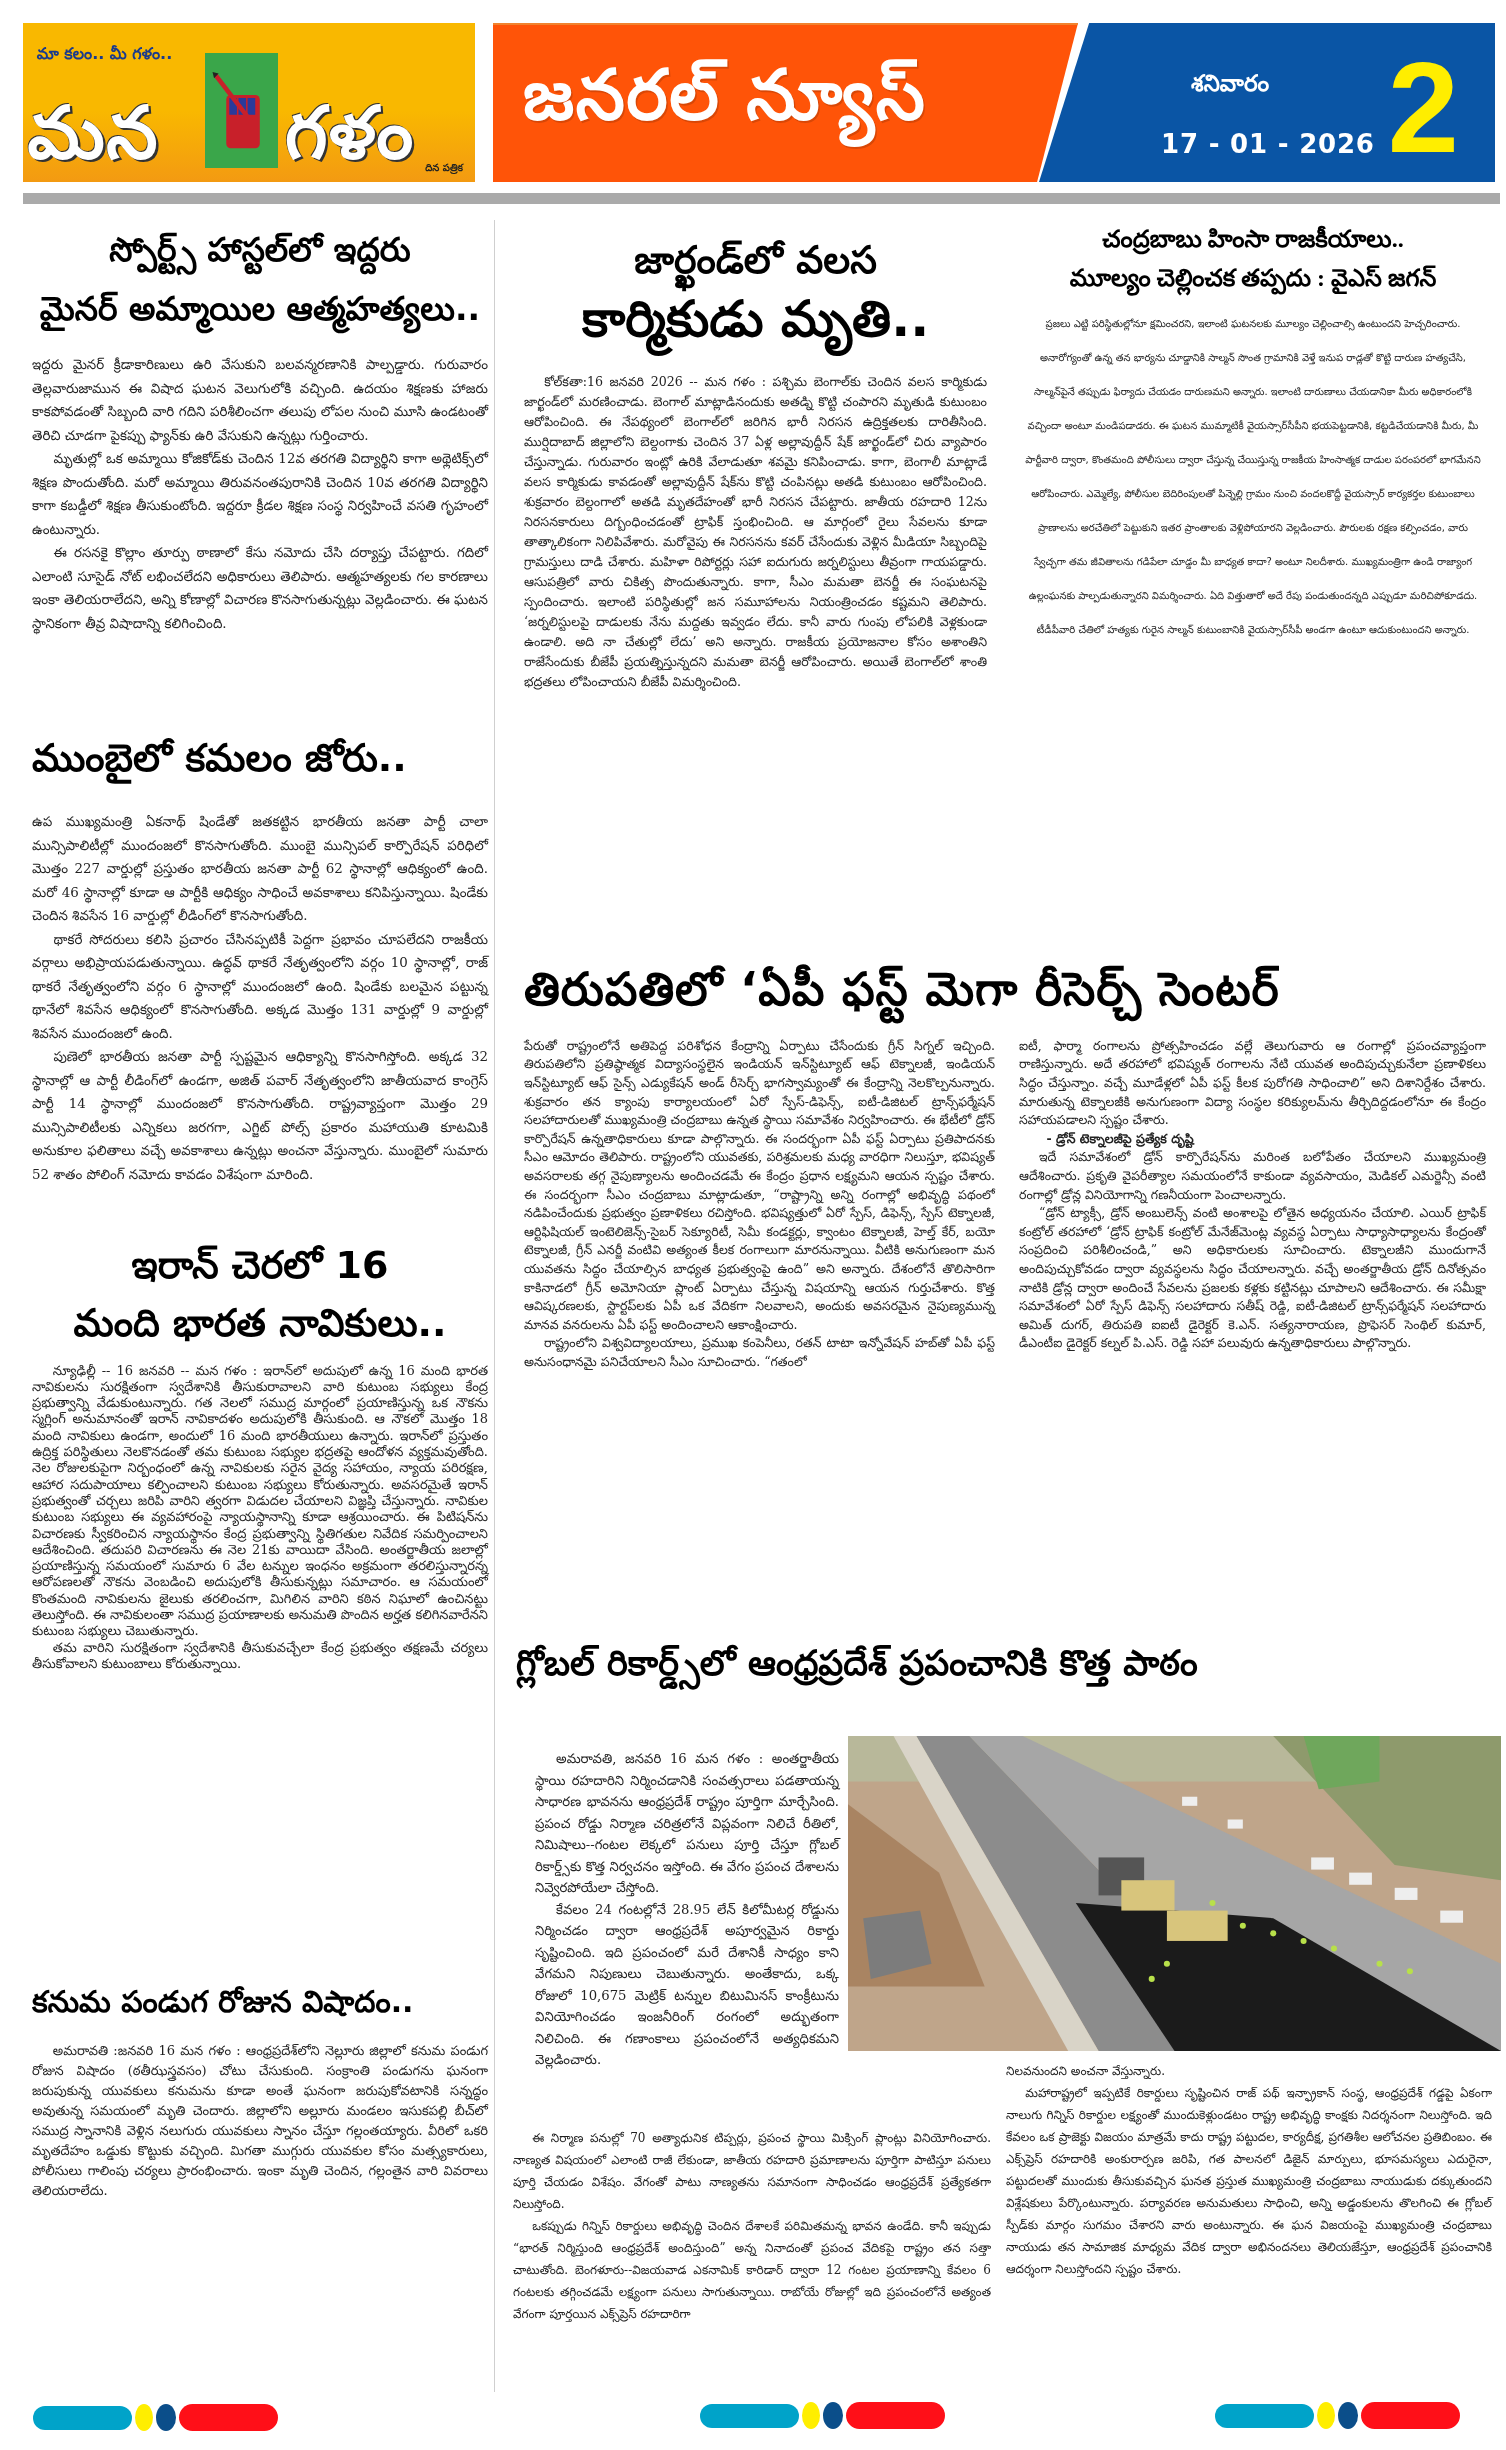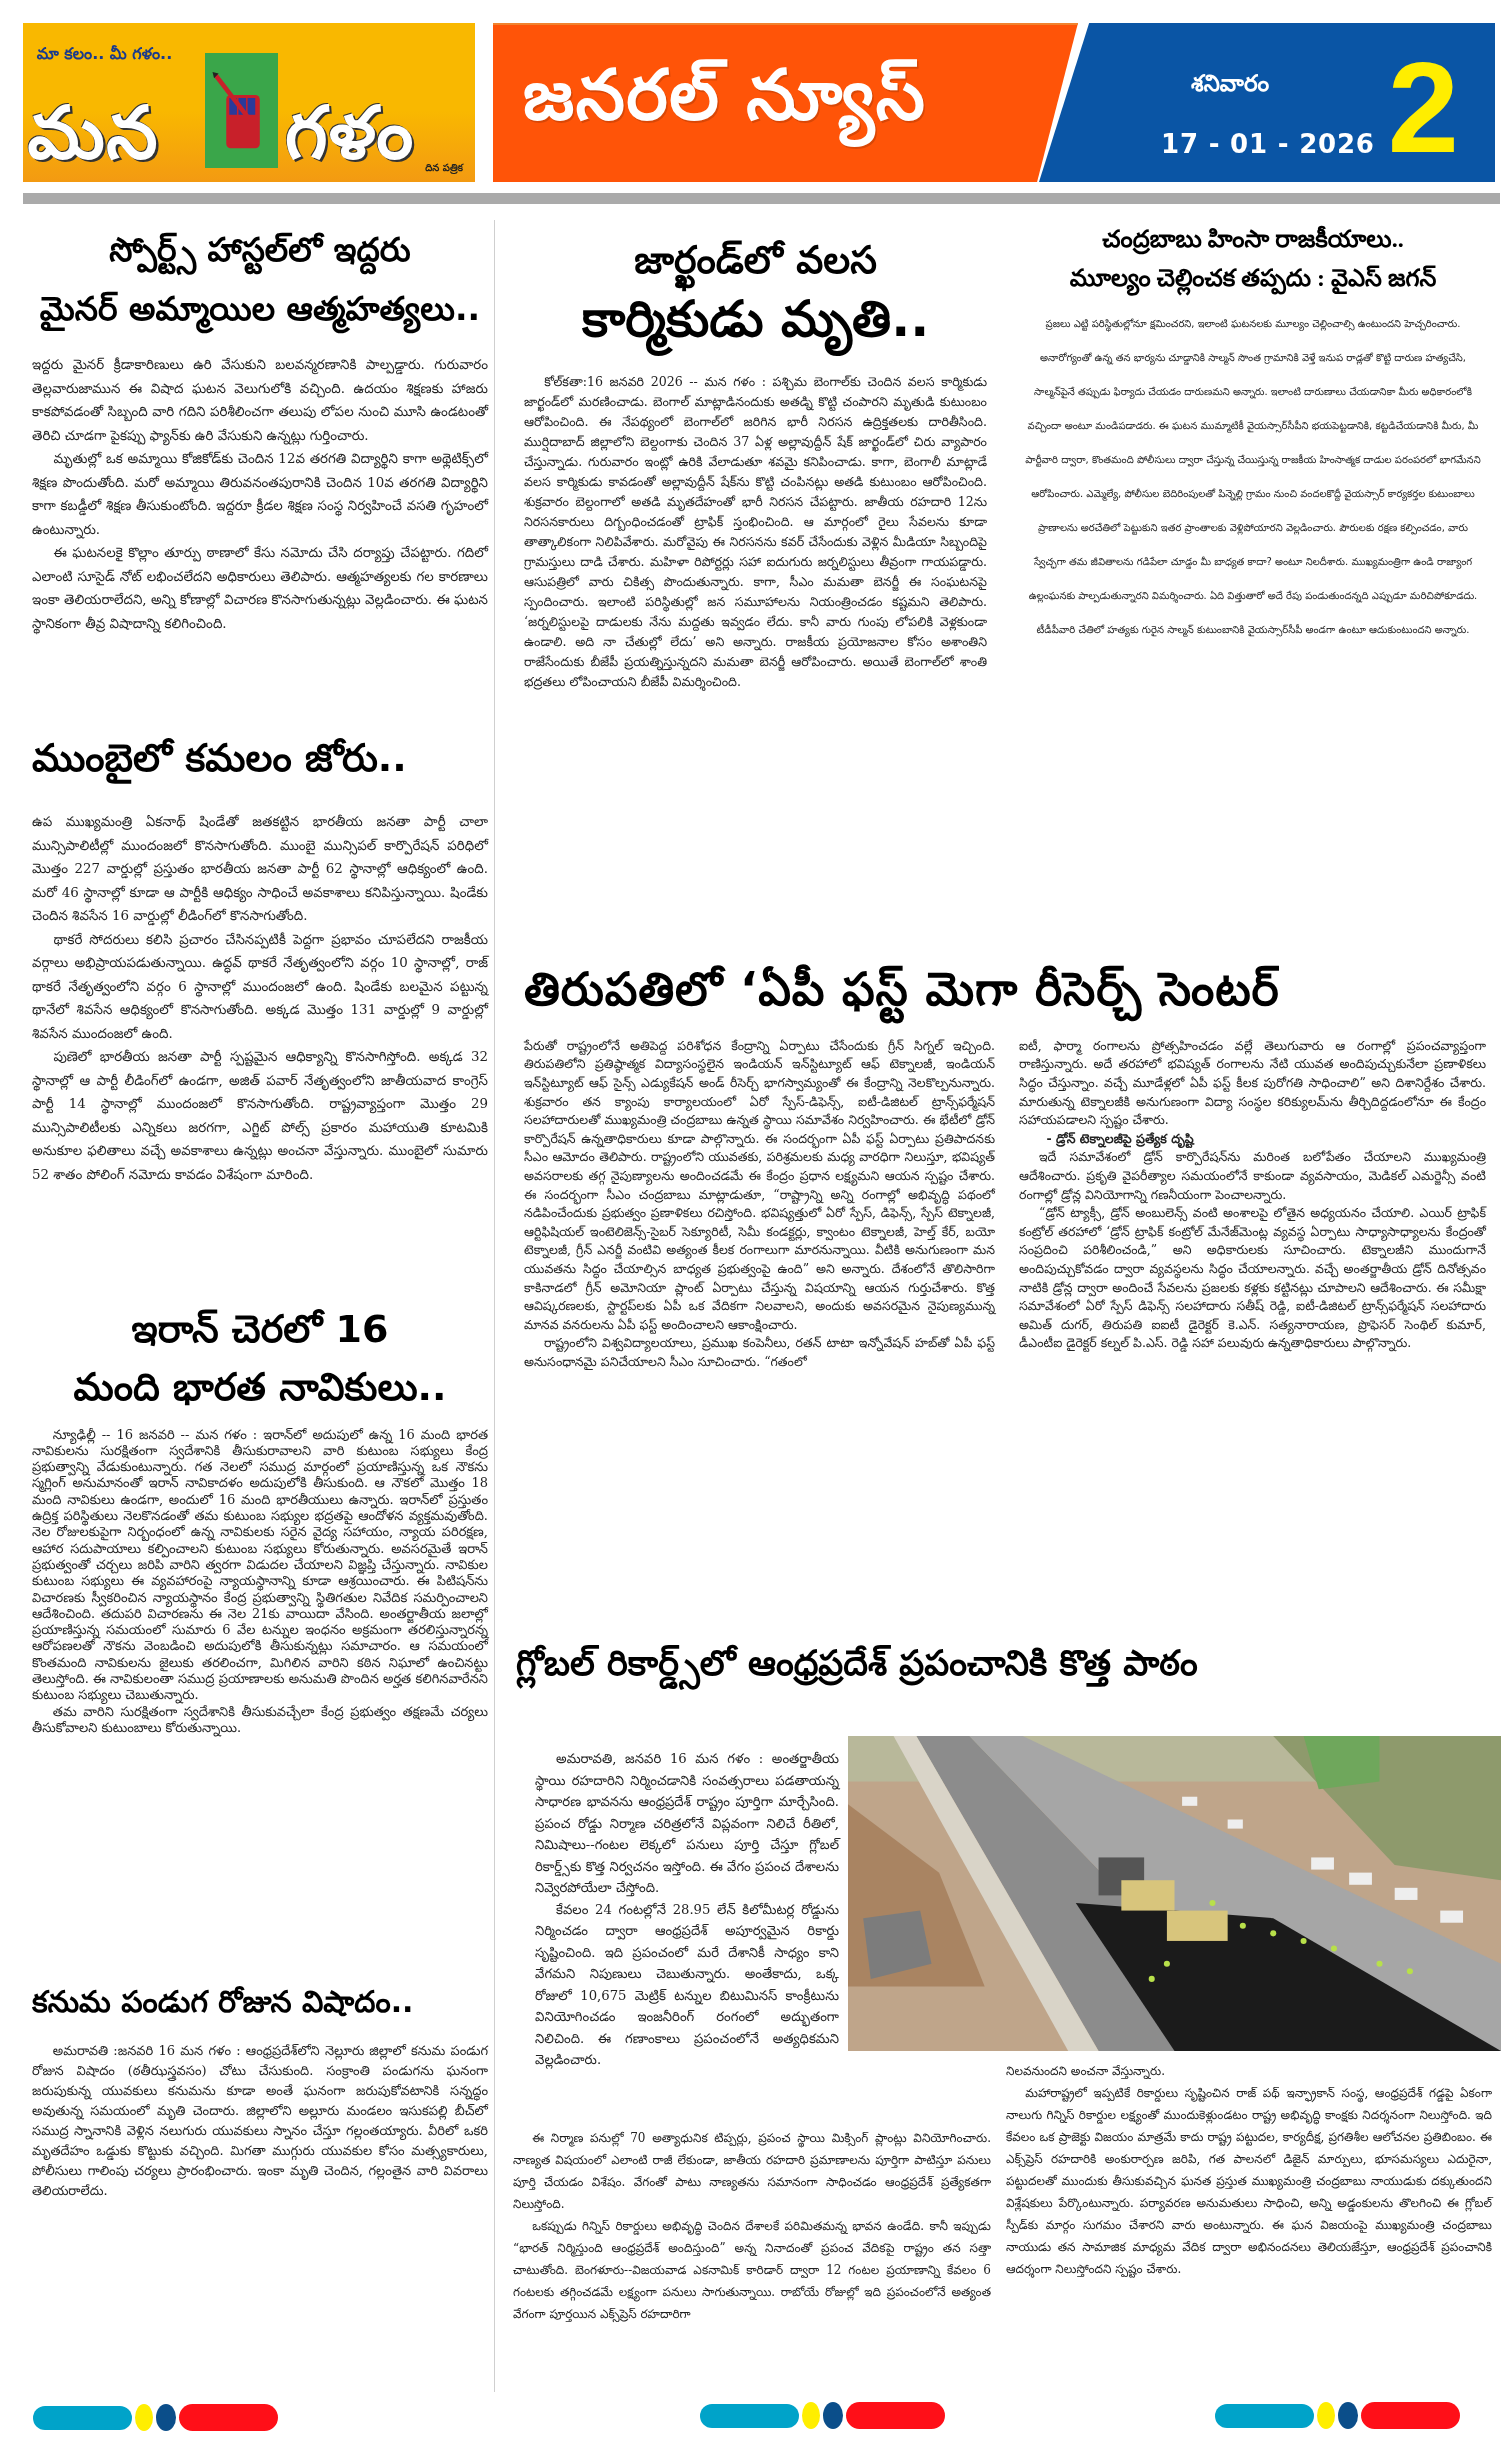--- a/index.html
+++ b/index.html
@@ -77,34 +77,34 @@
 <div class="gray-rule"></div>
 
 <article class="art" style="left:32px; top:220px; width:456px;">
   <h2 class="hl" style="font-size:33px; line-height:59px;">
     <span>స్పోర్ట్స్ హాస్టల్‌లో ఇద్దరు</span><br>
     <span>మైనర్ అమ్మాయిల ఆత్మహత్యలు..</span>
   </h2>
   <div class="body-text" style="margin-top:15px;">
     <p class="noindent">ఇద్దరు మైనర్ క్రీడాకారిణులు ఉరి వేసుకుని బలవన్మరణానికి పాల్పడ్డారు. గురువారం తెల్లవారుజామున ఈ విషాద ఘటన వెలుగులోకి వచ్చింది. ఉదయం శిక్షణకు హాజరు కాకపోవడంతో సిబ్బంది వారి గదిని పరిశీలించగా తలుపు లోపల నుంచి మూసి ఉండటంతో తెరిచి చూడగా పైకప్పు ఫ్యాన్‌కు ఉరి వేసుకుని ఉన్నట్లు గుర్తించారు.</p>
     <p>మృతుల్లో ఒక అమ్మాయి కోజికోడ్‌కు చెందిన 12వ తరగతి విద్యార్థిని కాగా అథ్లెటిక్స్‌లో శిక్షణ పొందుతోంది. మరో అమ్మాయి తిరువనంతపురానికి చెందిన 10వ తరగతి విద్యార్థిని కాగా కబడ్డీలో శిక్షణ తీసుకుంటోంది. ఇద్దరూ క్రీడల శిక్షణ సంస్థ నిర్వహించే వసతి గృహంలో ఉంటున్నారు.</p>
-    <p>ఈ ఘటనలకై కొల్లాం తూర్పు ఠాణాలో కేసు నమోదు చేసి దర్యాప్తు చేపట్టారు. గదిలో ఎలాంటి సూసైడ్ నోట్ లభించలేదని అధికారులు తెలిపారు. ఆత్మహత్యలకు గల కారణాలు ఇంకా తెలియరాలేదని, అన్ని కోణాల్లో విచారణ కొనసాగుతున్నట్లు వెల్లడించారు. ఈ ఘటన స్థానికంగా తీవ్ర విషాదాన్ని కలిగించింది.</p>
+    <p>ఈ రసనకై కొల్లాం తూర్పు ఠాణాలో కేసు నమోదు చేసి దర్యాప్తు చేపట్టారు. గదిలో ఎలాంటి సూసైడ్ నోట్ లభించలేదని అధికారులు తెలిపారు. ఆత్మహత్యలకు గల కారణాలు ఇంకా తెలియరాలేదని, అన్ని కోణాల్లో విచారణ కొనసాగుతున్నట్లు వెల్లడించారు. ఈ ఘటన స్థానికంగా తీవ్ర విషాదాన్ని కలిగించింది.</p>
   </div>
 </article>
 
 <article class="art" style="left:32px; top:733px; width:456px;">
   <h2 class="hl" style="font-size:38px; text-align:left;">ముంబైలో కమలం జోరు..</h2>
   <div class="body-text" style="margin-top:26px;">
     <p class="noindent">ఉప ముఖ్యమంత్రి ఏకనాథ్ షిండేతో జతకట్టిన భారతీయ జనతా పార్టీ చాలా మున్సిపాలిటీల్లో ముందంజలో కొనసాగుతోంది. ముంబై మున్సిపల్ కార్పొరేషన్ పరిధిలో మొత్తం 227 వార్డుల్లో ప్రస్తుతం భారతీయ జనతా పార్టీ 62 స్థానాల్లో ఆధిక్యంలో ఉంది. మరో 46 స్థానాల్లో కూడా ఆ పార్టీకి ఆధిక్యం సాధించే అవకాశాలు కనిపిస్తున్నాయి. షిండేకు చెందిన శివసేన 16 వార్డుల్లో లీడింగ్‌లో కొనసాగుతోంది.</p>
     <p>థాకరే సోదరులు కలిసి ప్రచారం చేసినప్పటికీ పెద్దగా ప్రభావం చూపలేదని రాజకీయ వర్గాలు అభిప్రాయపడుతున్నాయి. ఉద్ధవ్ థాకరే నేతృత్వంలోని వర్గం 10 స్థానాల్లో, రాజ్ థాకరే నేతృత్వంలోని వర్గం 6 స్థానాల్లో ముందంజలో ఉంది. షిండేకు బలమైన పట్టున్న థానేలో శివసేన ఆధిక్యంలో కొనసాగుతోంది. అక్కడ మొత్తం 131 వార్డుల్లో 9 వార్డుల్లో శివసేన ముందంజలో ఉంది.</p>
     <p>పుణెలో భారతీయ జనతా పార్టీ స్పష్టమైన ఆధిక్యాన్ని కొనసాగిస్తోంది. అక్కడ 32 స్థానాల్లో ఆ పార్టీ లీడింగ్‌లో ఉండగా, అజిత్ పవార్ నేతృత్వంలోని జాతీయవాద కాంగ్రెస్ పార్టీ 14 స్థానాల్లో ముందంజలో కొనసాగుతోంది. రాష్ట్రవ్యాప్తంగా మొత్తం 29 మున్సిపాలిటీలకు ఎన్నికలు జరగగా, ఎగ్జిట్ పోల్స్ ప్రకారం మహాయుతి కూటమికి అనుకూల ఫలితాలు వచ్చే అవకాశాలు ఉన్నట్లు అంచనా వేస్తున్నారు. ముంబైలో సుమారు 52 శాతం పోలింగ్ నమోదు కావడం విశేషంగా మారింది.</p>
   </div>
 </article>
 
-<article class="art" style="left:32px; top:1300px; width:456px;">
+<article class="art" style="left:32px; top:1236px; width:456px;">
   <h2 class="hl" style="font-size:38px; line-height:58px;">
     <span>ఇరాన్ చెరలో 16</span><br>
     <span>మంది భారత నావికులు..</span>
   </h2>
   <div class="body-text" style="margin-top:10.6px; font-size:13px; line-height:16.3px;">
     <p>న్యూఢిల్లీ -- 16 జనవరి -- మన గళం : ఇరాన్‌లో అదుపులో ఉన్న 16 మంది భారత నావికులను సురక్షితంగా స్వదేశానికి తీసుకురావాలని వారి కుటుంబ సభ్యులు కేంద్ర ప్రభుత్వాన్ని వేడుకుంటున్నారు. గత నెలలో సముద్ర మార్గంలో ప్రయాణిస్తున్న ఒక నౌకను స్మగ్లింగ్ అనుమానంతో ఇరాన్ నావికాదళం అదుపులోకి తీసుకుంది. ఆ నౌకలో మొత్తం 18 మంది నావికులు ఉండగా, అందులో 16 మంది భారతీయులు ఉన్నారు. ఇరాన్‌లో ప్రస్తుతం ఉద్రిక్త పరిస్థితులు నెలకొనడంతో తమ కుటుంబ సభ్యుల భద్రతపై ఆందోళన వ్యక్తమవుతోంది. నెల రోజులకుపైగా నిర్బంధంలో ఉన్న నావికులకు సరైన వైద్య సహాయం, న్యాయ పరిరక్షణ, ఆహార సదుపాయాలు కల్పించాలని కుటుంబ సభ్యులు కోరుతున్నారు. అవసరమైతే ఇరాన్ ప్రభుత్వంతో చర్చలు జరిపి వారిని త్వరగా విడుదల చేయాలని విజ్ఞప్తి చేస్తున్నారు. నావికుల కుటుంబ సభ్యులు ఈ వ్యవహారంపై న్యాయస్థానాన్ని కూడా ఆశ్రయించారు. ఈ పిటిషన్‌ను విచారణకు స్వీకరించిన న్యాయస్థానం కేంద్ర ప్రభుత్వాన్ని స్థితిగతుల నివేదిక సమర్పించాలని ఆదేశించింది. తదుపరి విచారణను ఈ నెల 21కు వాయిదా వేసింది. అంతర్జాతీయ జలాల్లో ప్రయాణిస్తున్న సమయంలో సుమారు 6 వేల టన్నుల ఇంధనం అక్రమంగా తరలిస్తున్నారన్న ఆరోపణలతో నౌకను వెంబడించి అదుపులోకి తీసుకున్నట్లు సమాచారం. ఆ సమయంలో కొంతమంది నావికులను జైలుకు తరలించగా, మిగిలిన వారిని కఠిన నిఘాలో ఉంచినట్టు తెలుస్తోంది. ఈ నావికులంతా సముద్ర ప్రయాణాలకు అనుమతి పొందిన అర్హత కలిగినవారేనని కుటుంబ సభ్యులు చెబుతున్నారు.</p>
     <p>తమ వారిని సురక్షితంగా స్వదేశానికి తీసుకువచ్చేలా కేంద్ర ప్రభుత్వం తక్షణమే చర్యలు తీసుకోవాలని కుటుంబాలు కోరుతున్నాయి.</p>
   </div>
 </article>
 

